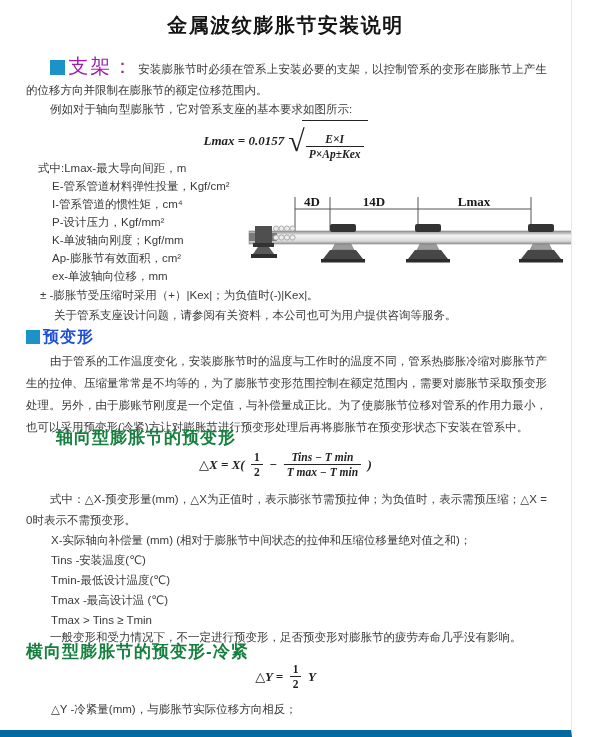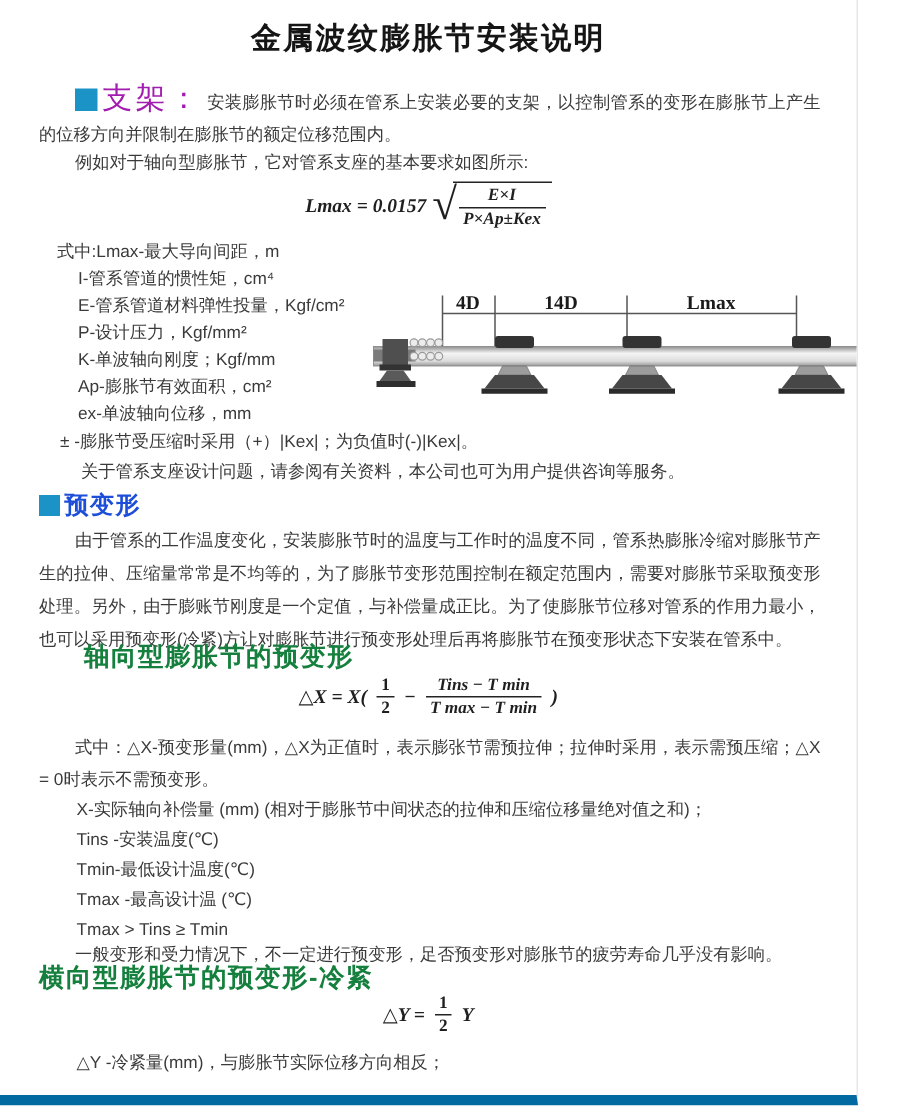--- a/index.html
+++ b/index.html
@@ -28,21 +28,21 @@
     font-family:"Liberation Serif","DejaVu Serif",serif;font-weight:bold;
     font-size:11.5px;line-height:1.25;margin:0 2px;
   }
   .frac .fn{display:block;border-bottom:1px solid #222;padding:0 3px;}
   .frac .fd{display:block;padding:0 3px;}
   .ital{font-style:italic;}
   .radical{
     font-family:"Liberation Serif","DejaVu Serif",serif;font-size:30px;font-weight:400;
     vertical-align:middle;margin:0 -3px 0 4px;color:#1f1f1f;
   }
-  .radicand{display:inline-block;border-top:1.5px solid #222;vertical-align:middle;padding:1px 2px 0 2px;}
+  .radicand{display:inline-block;border-top:1.5px solid #222;vertical-align:middle;padding:11px 2px 0 2px;}
   .defs{font-size:11.5px;color:#3a3a3a;}
   .def{line-height:18px;white-space:nowrap;}
   .d0{padding-left:12px;}
   .d1,.d2,.d3,.d4,.d5,.d6{padding-left:26px;}
   .d7{padding-left:14px;line-height:20px;}
   .d8{padding-left:28px;line-height:20px;}
   .items{font-size:11.5px;color:#3a3a3a;}
   .item{line-height:20px;padding-left:25px;white-space:nowrap;}
   .pos-support{top:56px;left:26px;right:24px;text-indent:24px;}
   .pos-example{top:99px;left:26px;right:24px;}
@@ -71,22 +71,22 @@
   <p class="abs para just pos-support"><span class="sq"></span><span class="head-blue">支架：</span> <span>安装膨胀节时必须在管系上安装必要的支架，以控制管系的变形在膨胀节上产生的位移方向并限制在膨胀节的额定位移范围内。</span></p>
 
   <p class="abs para indent pos-example">例如对于轴向型膨胀节，它对管系支座的基本要求如图所示:</p>
 
   <div class="abs formula pos-lmax">
     <span class="f-bold">Lmax = 0.0157</span><span class="radical">√</span><span class="radicand"><span class="frac ital"><span class="fn">E×I</span><span class="fd">P×Ap±Kex</span></span></span>
   </div>
 
   <div class="abs defs pos-defs">
     <div class="def d0">式中:Lmax-最大导向间距，m</div>
+    <div class="def d1">E-管系管道材料弹性投量，Kgf/cm²</div>
     <div class="def d2">I-管系管道的惯性矩，cm⁴</div>
-    <div class="def d1">E-管系管道材料弹性投量，Kgf/cm²</div>
     <div class="def d3">P-设计压力，Kgf/mm²</div>
     <div class="def d4">K-单波轴向刚度；Kgf/mm</div>
     <div class="def d5">Ap-膨胀节有效面积，cm²</div>
     <div class="def d6">ex-单波轴向位移，mm</div>
     <div class="def d7">± -膨胀节受压缩时采用（+）|Kex|；为负值时(-)|Kex|。</div>
     <div class="def d8">关于管系支座设计问题，请参阅有关资料，本公司也可为用户提供咨询等服务。</div>
   </div>
 
   <svg class="abs pos-diagram" width="352" height="95" viewBox="0 0 352 95">
     <defs>
@@ -157,21 +157,21 @@
   <div class="abs sub-head pos-axial-head">轴向型膨胀节的预变形</div>
 
   <div class="abs formula pos-axial-formula">
     <span class="f-bold">△X = X(</span>
     <span class="frac"><span class="fn">1</span><span class="fd">2</span></span>
     <span class="f-bold">−</span>
     <span class="frac ital"><span class="fn">Tins − T min</span><span class="fd">T max − T min</span></span>
     <span class="f-bold">)</span>
   </div>
 
-  <p class="abs para just indent pos-axial-explain">式中：△X-预变形量(mm)，△X为正值时，表示膨张节需预拉伸；拉伸时采用，表示需预压缩；△X = 0时表示不需预变形。</p>
+  <p class="abs para just indent pos-axial-explain">式中：△X-预变形量(mm)，△X为正值时，表示膨张节需预拉伸；为负值时，表示需预压缩；△X = 0时表示不需预变形。</p>
 
   <div class="abs items pos-axial-items">
     <div class="item">X-实际轴向补偿量 (mm) (相对于膨胀节中间状态的拉伸和压缩位移量绝对值之和)；</div>
     <div class="item">Tins -安装温度(℃)</div>
     <div class="item">Tmin-最低设计温度(℃)</div>
     <div class="item">Tmax -最高设计温 (℃)</div>
     <div class="item">Tmax &gt; Tins ≥ Tmin</div>
   </div>
 
   <p class="abs para indent pos-closing">一般变形和受力情况下，不一定进行预变形，足否预变形对膨胀节的疲劳寿命几乎没有影响。</p>

